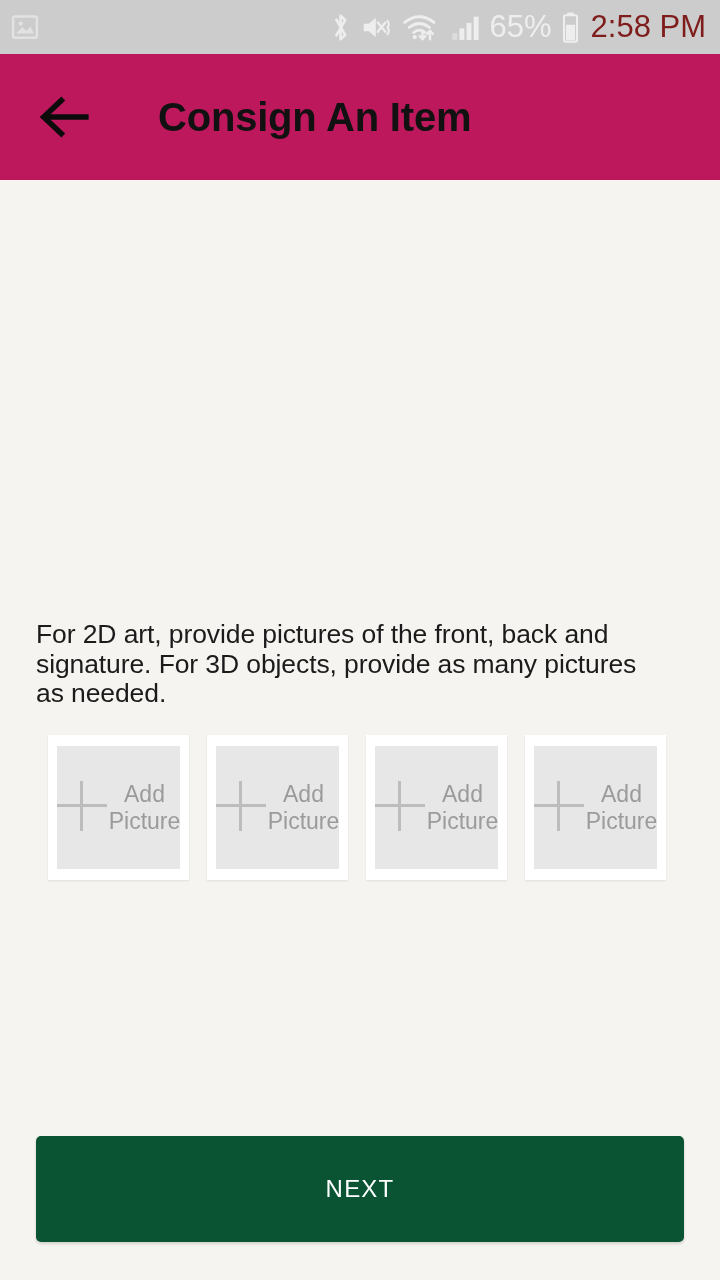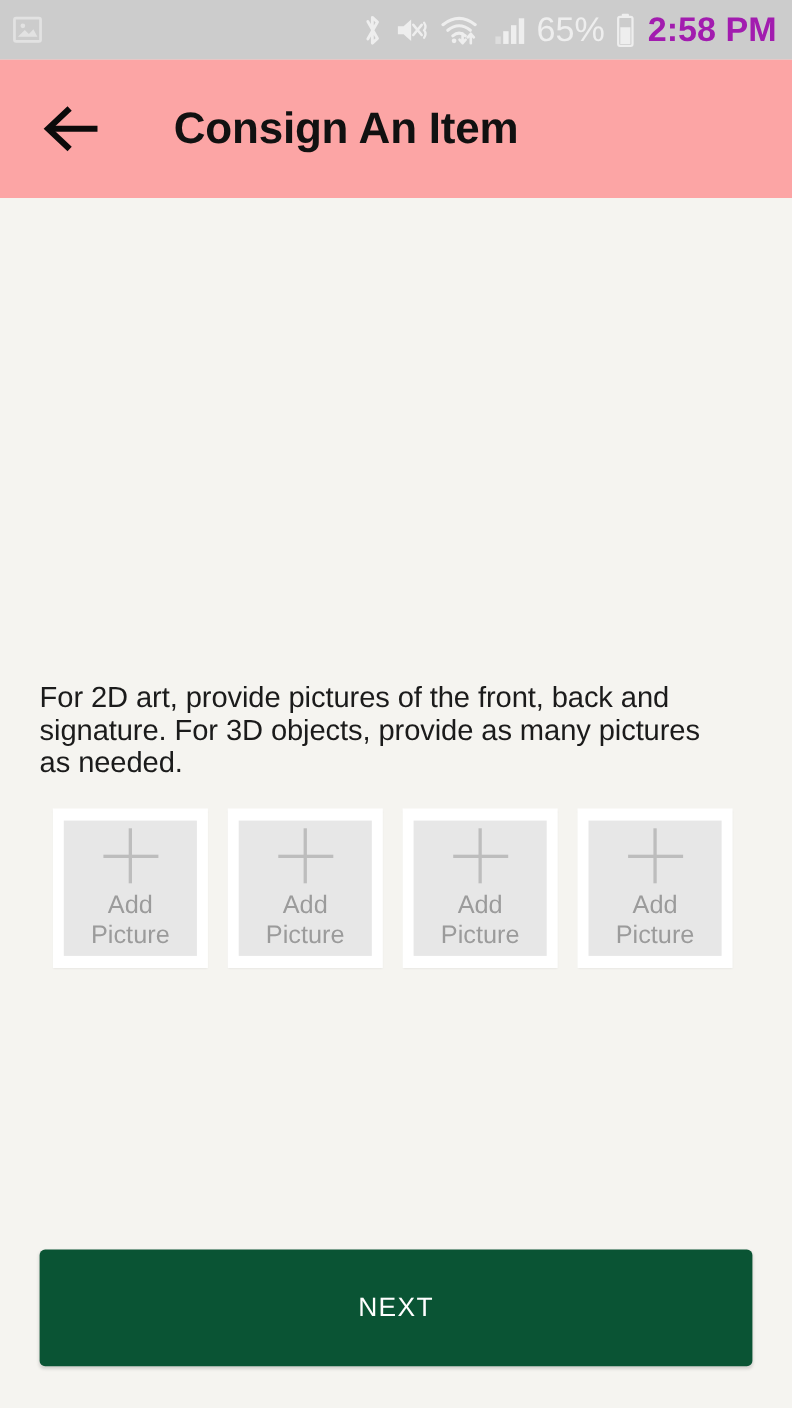--- a/index.html
+++ b/index.html
@@ -28,28 +28,28 @@
   .sb-right {
     margin-left:auto;
     display:flex; align-items:center; gap:9px;
   }
   .sb-icon { display:block; }
   .sb-battpct {
     color:#eeeeee; font-size:31px; letter-spacing:0px;
     line-height:1; font-weight:400; position:relative; top:-1px;
   }
   .sb-time {
-    color:#a21caf; font-size:31px; line-height:1;
-    font-weight:700; position:relative; top:-1px; margin-left:2px;
+    color:#7f1d1d; font-size:31px; line-height:1;
+    font-weight:400; position:relative; top:-1px; margin-left:2px;
   }
 
   
   .appbar {
     height:126px; flex:0 0 126px;
-    background:#fca5a5;
+    background:#be185d;
     display:flex; align-items:center;
     padding-left:38px;
   }
   .back-btn {
     width:56px; height:50px;
     display:flex; align-items:center; justify-content:flex-start;
     cursor:pointer;
   }
   .appbar-title {
     font-size:40px; font-weight:700; color:#111111;
@@ -82,21 +82,21 @@
     width:141px; height:145px;
     background:#ffffff;
     padding:11px 10px;
     box-shadow:0 1px 2px rgba(0,0,0,0.09);
     cursor:pointer;
     display:flex; align-items:stretch; justify-content:center;
   }
   .tile-inner {
     flex:1;
     background:#e7e7e7;
-    display:flex; flex-direction:column;
+    display:flex; flex-direction:row;
     align-items:center; justify-content:center;
     gap:2px;
   }
   .plus-icon {
     width:50px; height:50px;
     position:relative;
     margin-bottom:4px;
   }
   .plus-icon::before, .plus-icon::after {
     content:""; position:absolute; background:#bdbdbd;

